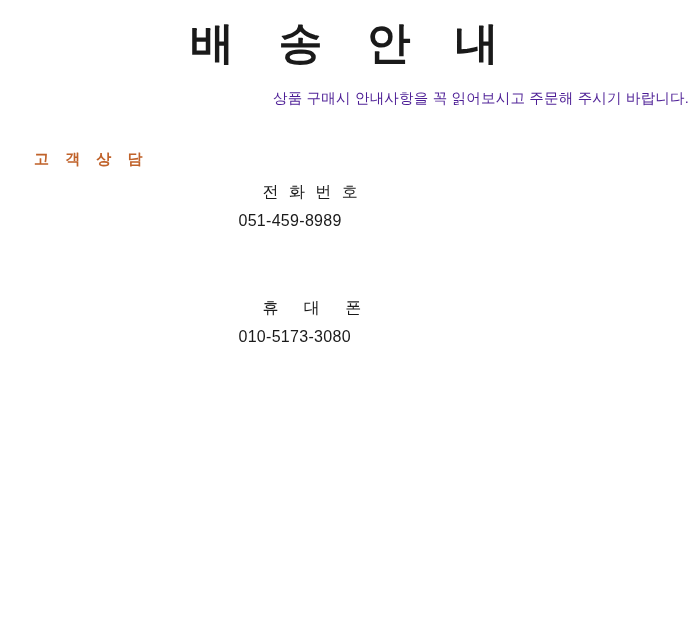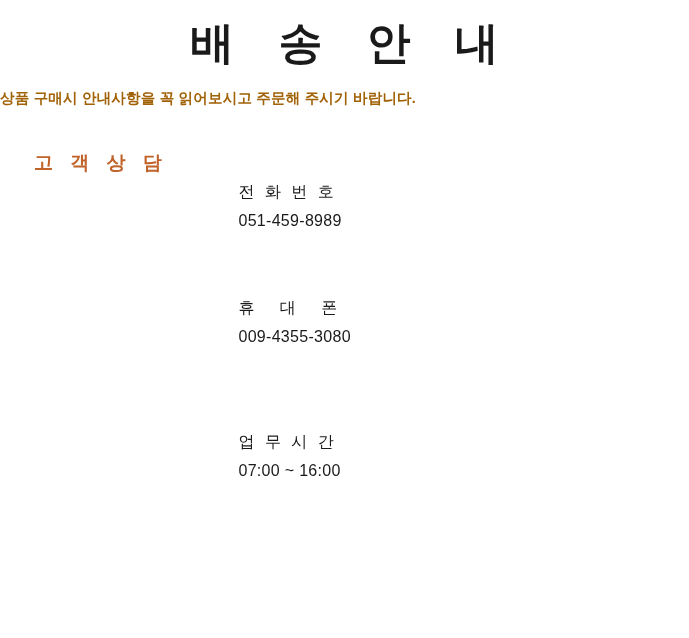--- a/index.html
+++ b/index.html
@@ -25,58 +25,58 @@
     text-align: center;
     font-size: 44px;
     font-weight: bold;
     letter-spacing: 16px;
     color: #1a1a1a;
     margin: 14px 0 0 0;
     padding-left: 16px;
     line-height: 1.3;
   }
   .subtitle {
-    text-align: left;
+    text-align: right;
     font-size: 14.5px;
-    color: #a16207;
+    color: #4c1d95;
     margin-top: 18px;
     letter-spacing: 0.2px;
-    font-weight: bold;
   }
   .sections {
     margin-top: 40px;
     padding: 0 28px 0 34px;
   }
   .section {
     display: flex;
     align-items: flex-start;
     padding-bottom: 14px;
   }
   .sec-label {
     width: 160px;
     flex: 0 0 160px;
-    font-size: 19px;
+    font-size: 15px;
     font-weight: bold;
     color: #c0622a;
     letter-spacing: 6px;
     white-space: nowrap;
     padding-top: 2px;
   }
   .sec-body {
     flex: 1 1 auto;
     font-size: 16px;
     color: #1a1a1a;
     line-height: 30px;
   }
   .row {
     white-space: pre;
   }
   .row .rk {
     display: inline-block;
     letter-spacing: 3px;
+    margin-left: 24px;
   }
   .row .rv {
     letter-spacing: 0.3px;
   }
   .spacer {
     height: 18px;
   }
   #contact-section .sec-body { line-height: 29px; }
 </style>
 </head>
@@ -91,27 +91,23 @@
 
     <div class="section" id="contact-section">
       <div class="sec-label">고 객 상 담</div>
       <div class="sec-body">
         <div class="row">
           <span class="rk">전 화 번 호</span>
           <span class="rv">051-459-8989</span>
         </div>
         <div class="row">
           <span class="rk">휴   대   폰</span>
-          <span class="rv">009-4355-3080</span>
+          <span class="rv">010-5173-3080</span>
         </div>
         <div class="spacer"></div>
-        <div class="row">
-          <span class="rk">업 무 시 간</span>
-          <span class="rv">07:00 ~ 16:00</span>
-        </div>
         <div class="row">
           
           
         </div>
       </div>
     </div>
 
   </div>
 </div>
 

